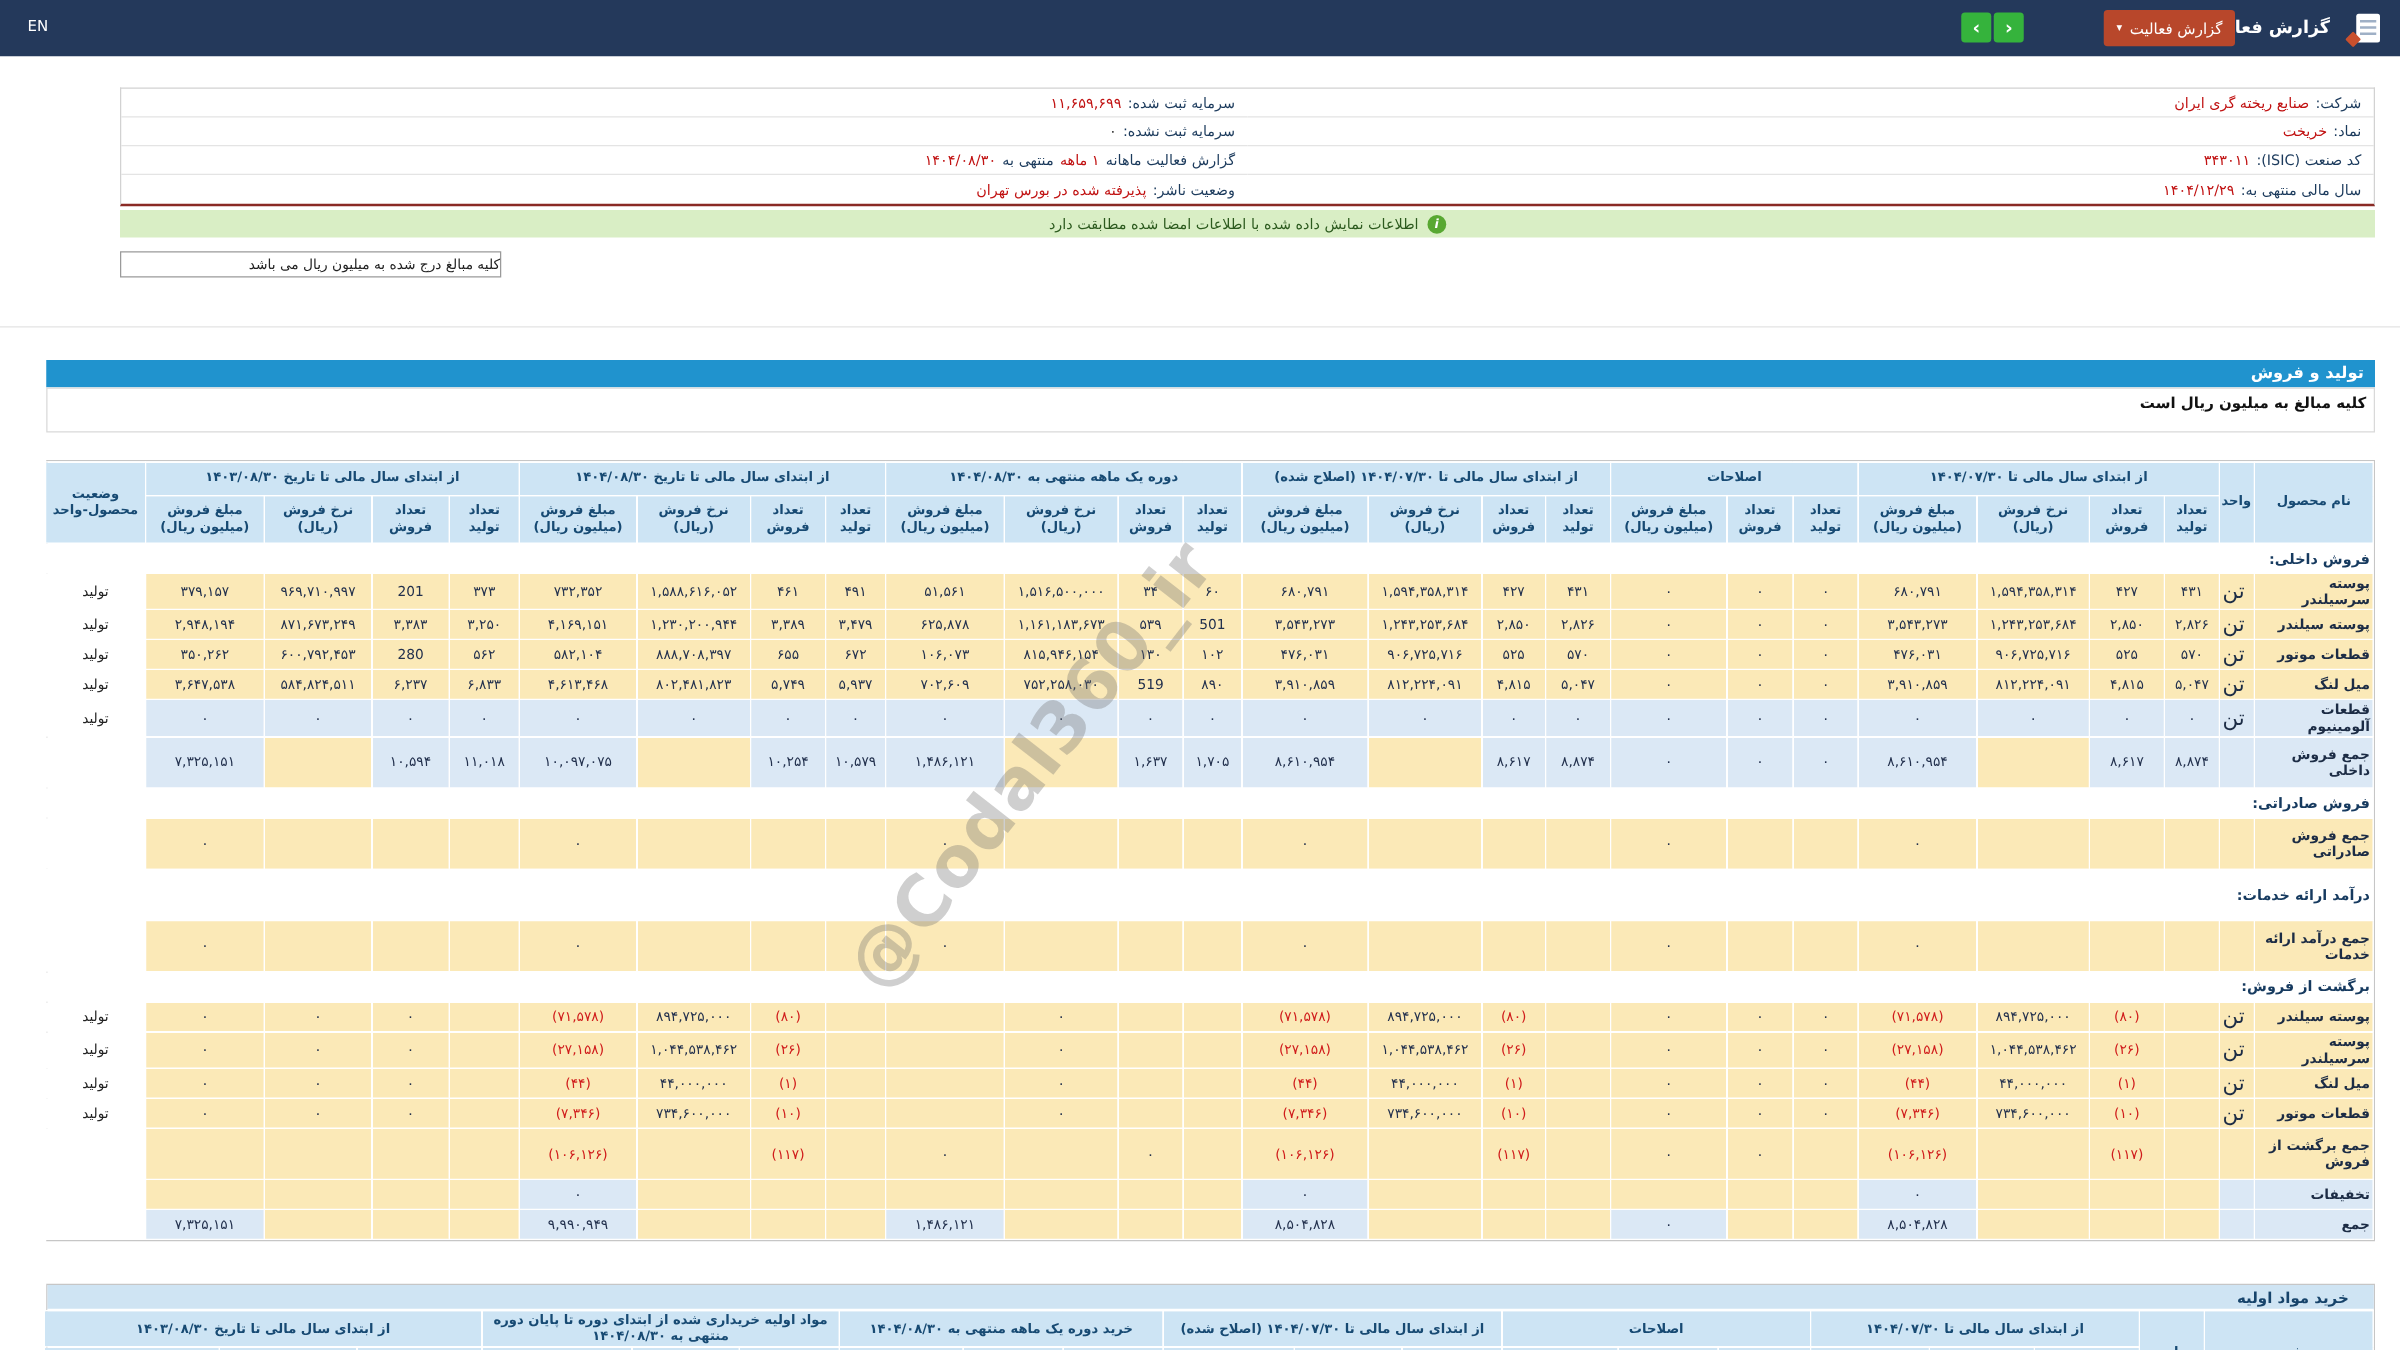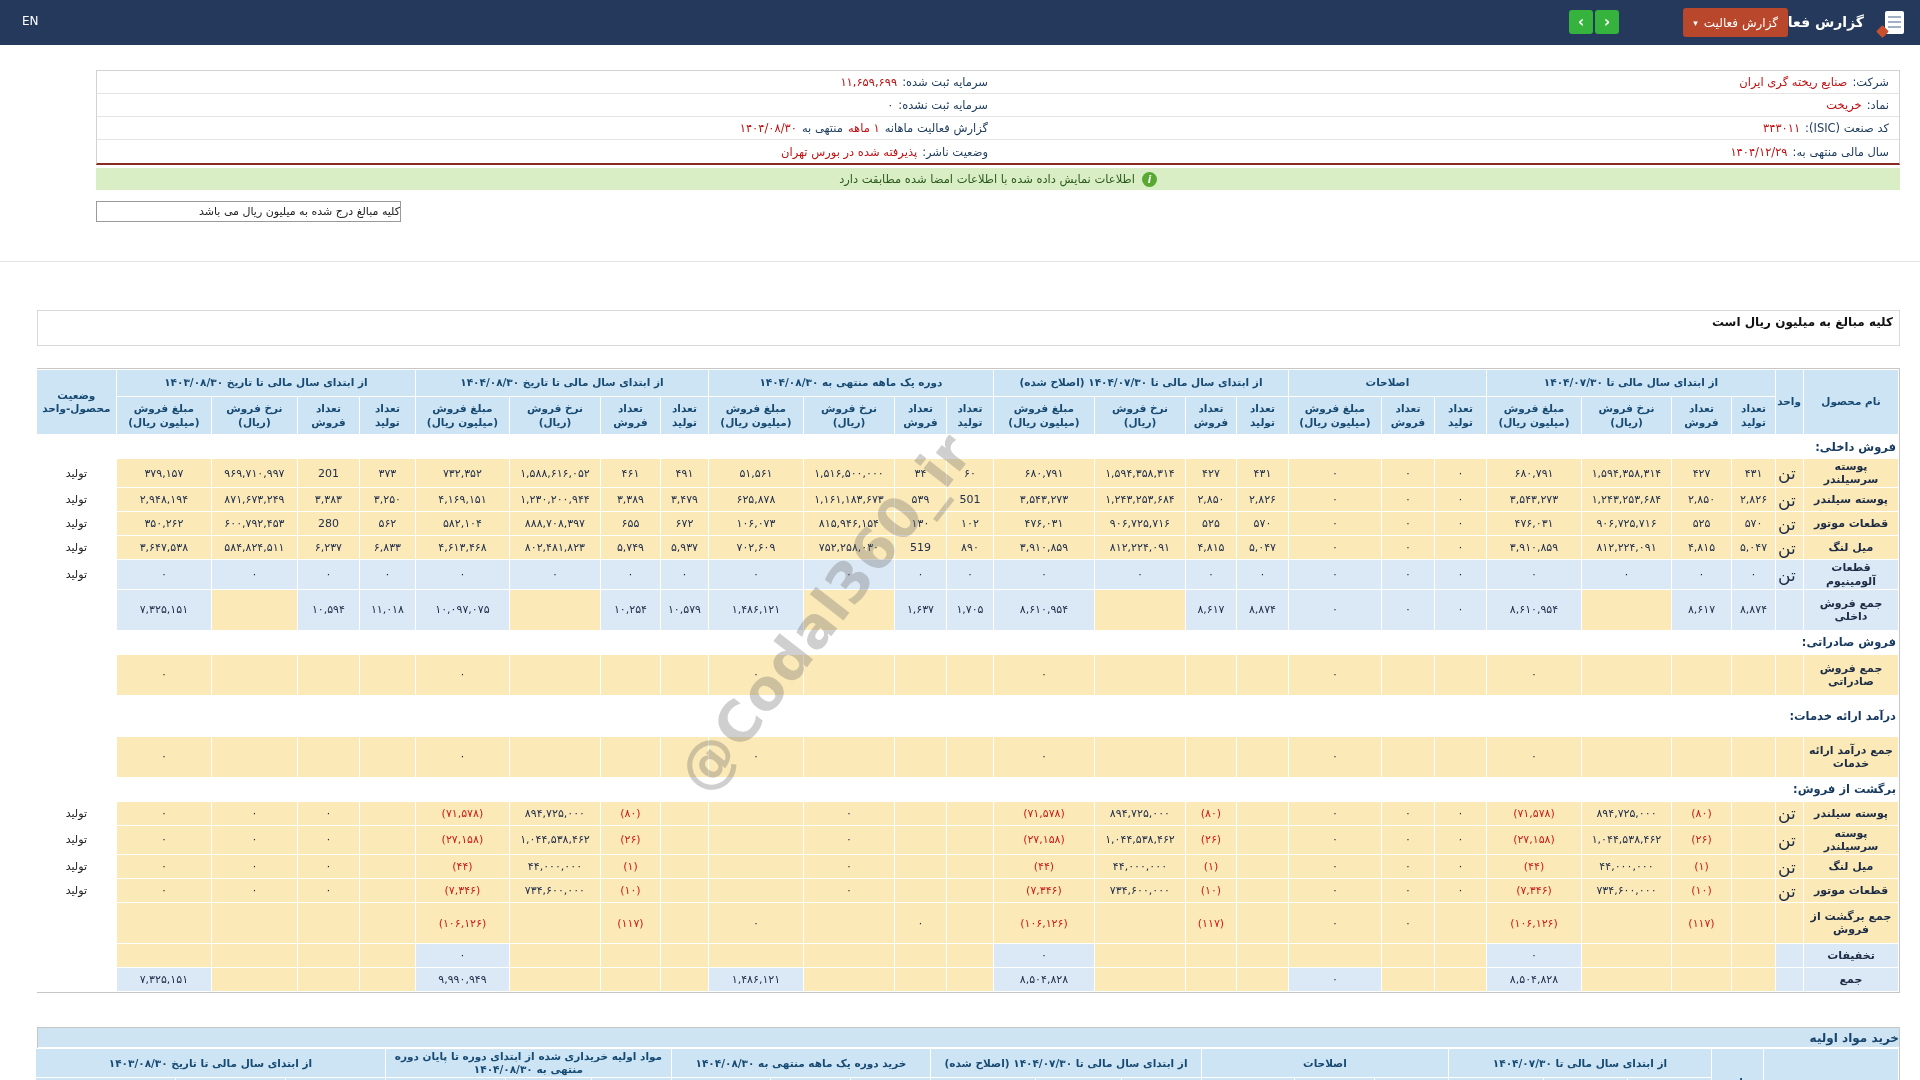--- a/index.html
+++ b/index.html
@@ -47,33 +47,33 @@
 
   
   .blue-bar{position:absolute;top:288px;left:37px;width:1863px;height:22px;background:#2093ce;color:#fff;
       font-size:13px;font-weight:bold;line-height:22px;padding-right:9px}
   .note-row{position:absolute;top:310px;left:37px;width:1863px;height:36px;border:1px solid #d9d9d9;background:#fff;
       font-size:12px;font-weight:bold;color:#111;line-height:22px;padding-right:6px}
 
   
   .prod-wrap{position:absolute;top:368px;left:37px;width:1863px;border:1px solid #c6c6c6}
   .purch-wrap{position:absolute;top:1027px;left:37px;width:1863px;border:1px solid #c6c6c6}
-  .purch-bar{height:20px;background:#cfe4f3;color:#17446b;font-weight:bold;font-size:12px;line-height:20px;padding-right:0;border-bottom:1px solid #fff}
+  .purch-bar{height:20px;background:#cfe4f3;color:#17446b;font-weight:bold;font-size:12px;line-height:20px;padding-right:20px;border-bottom:1px solid #fff}
   table.rpt{border-collapse:collapse;table-layout:fixed;width:1863px;direction:rtl}
   .rpt th,.rpt td{border:1px solid #fff;padding:1px 2px;overflow:hidden;vertical-align:middle}
   .rpt thead th{background:#cde4f4;color:#174a73;font-size:10.5px;font-weight:700;text-align:center;line-height:1.25}
   .rpt .hrow1 th{height:27px}
   .rpt .hrow2 th{height:38px}
   .rpt tbody tr{height:24px}
   .rpt tbody tr.tall{height:41px}
   td.num{direction:ltr;text-align:center;font-size:11px;color:#22304d;white-space:nowrap}
   td.num.neg{color:#d01b1b}
   .bg-wheat{background:#fbe9b7}
   .bg-blue{background:#dbe8f5}
-  .name-cell{font-size:11px;font-weight:700;color:#1c2c45;text-align:center;padding-right:4px;line-height:1.2}
+  .name-cell{font-size:11px;font-weight:700;color:#1c2c45;text-align:right;padding-right:4px;line-height:1.2}
   .unit-cell{font-size:17px;text-align:left;color:#1c2c45}
   .status-cell{background:#fff;font-size:11px;text-align:center;color:#222;border:1px solid #eee}
   .section-cell{background:#fff;font-size:11.5px;font-weight:700;color:#163a5f;text-align:right;padding-right:6px;border:1px solid #ececec}
 
   .watermark{position:absolute;left:515px;top:580px;width:620px;transform:rotate(-52deg);
       font-size:56px;font-weight:700;color:rgba(110,110,110,.33);letter-spacing:1px;direction:ltr;
       text-align:center;pointer-events:none;z-index:5}
 </style>
 </head>
 <body>
@@ -140,20 +140,21 @@
   </div>
 
   <div class="green-bar">
     <span class="info-ico">i</span>
     <span>اطلاعات نمایش داده شده با اطلاعات امضا شده مطابقت دارد</span>
   </div>
 
   <div class="amounts-box">کلیه مبالغ درج شده به میلیون ریال می باشد</div>
   <div class="divider"></div>
 
+  <div class="blue-bar">تولید و فروش</div>
   <div class="note-row">کلیه مبالغ به میلیون ریال است</div>
   <div class="prod-wrap" id="prod-mount">
       <table class="rpt" dir="rtl">
         <colgroup>
           <col style="width: 95px;">
           <col style="width: 28px;">
           <col style="width: 44px;">
           <col style="width: 60px;">
           <col style="width: 90px;">
           <col style="width: 95px;">

